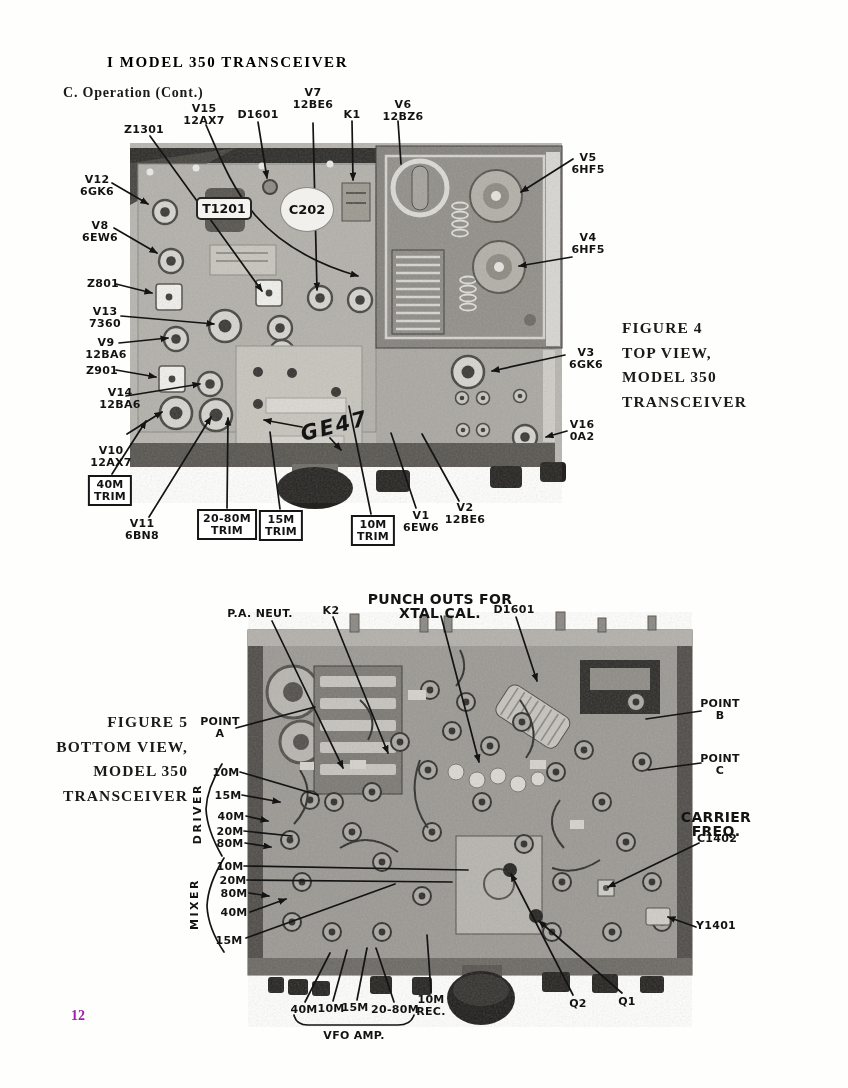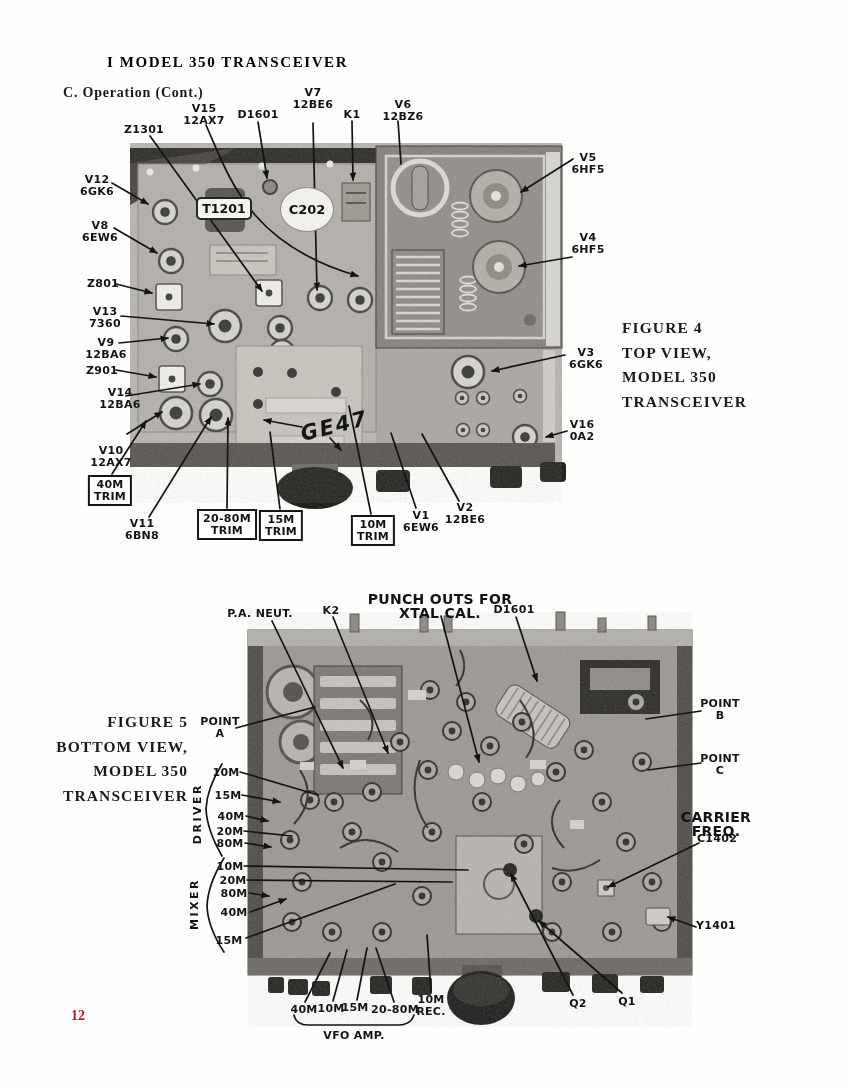--- a/index.html
+++ b/index.html
@@ -14,21 +14,21 @@
   .vlbl{position:absolute;font-weight:700;font-size:11px;letter-spacing:2.5px;color:#131313;
         writing-mode:vertical-rl;transform:rotate(180deg);}
   .cap{position:absolute;font-family:"Liberation Serif","DejaVu Serif",serif;font-weight:700;
        font-size:15.5px;line-height:24.5px;letter-spacing:1.1px;color:#1a1a1a;white-space:pre-line;}
   .capr{text-align:right;}
   .hdr1{position:absolute;left:63px;top:54px;font-family:"Liberation Serif","DejaVu Serif",serif;
         font-weight:700;font-size:15px;letter-spacing:1.6px;color:#000000;margin-left:44px;}
   .hdr2{position:absolute;left:63px;top:85px;font-family:"Liberation Serif","DejaVu Serif",serif;
         font-weight:700;font-size:14px;letter-spacing:.8px;color:#1a1a1a;}
   .pageno{position:absolute;left:71px;top:1008px;font-family:"Liberation Serif","DejaVu Serif",serif;
-        font-weight:700;font-size:14px;color:#b91c1c;}
+        font-weight:700;font-size:14px;color:#a21caf;}
   .tag-box{position:absolute;left:196px;top:197px;width:52px;height:19px;border:2px solid #262626;
         border-radius:5px;background:#f4f3ef;font-size:12.5px;font-weight:700;text-align:center;
         line-height:19px;color:#111;}
   .tag-ell{position:absolute;left:280px;top:187px;width:52px;height:43px;border:1px solid #8a8781;
         border-radius:50%;background:#f1f0ec;font-size:13px;font-weight:700;text-align:center;
         line-height:43px;color:#111;}
   .ge{position:absolute;left:300px;top:414px;font-weight:700;font-style:italic;font-size:21px;
         color:#141414;transform:rotate(-14deg);letter-spacing:2px;}
 </style>
 </head>

